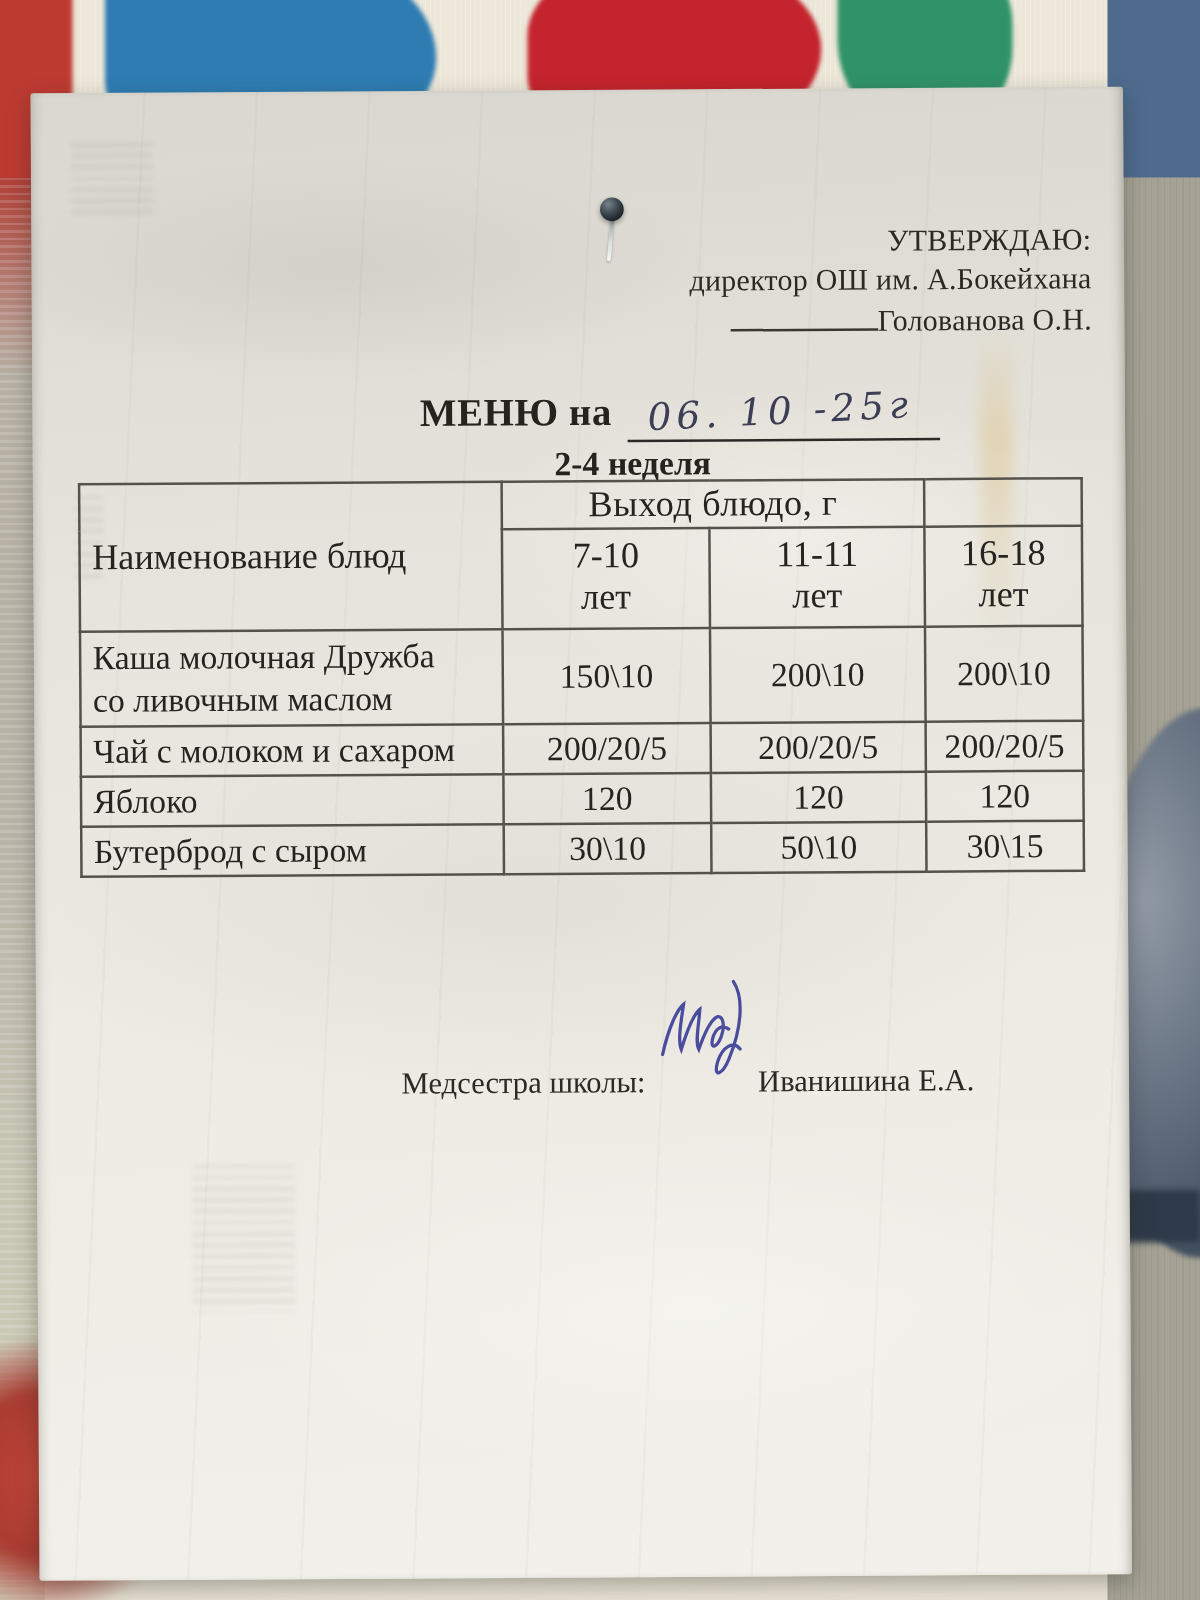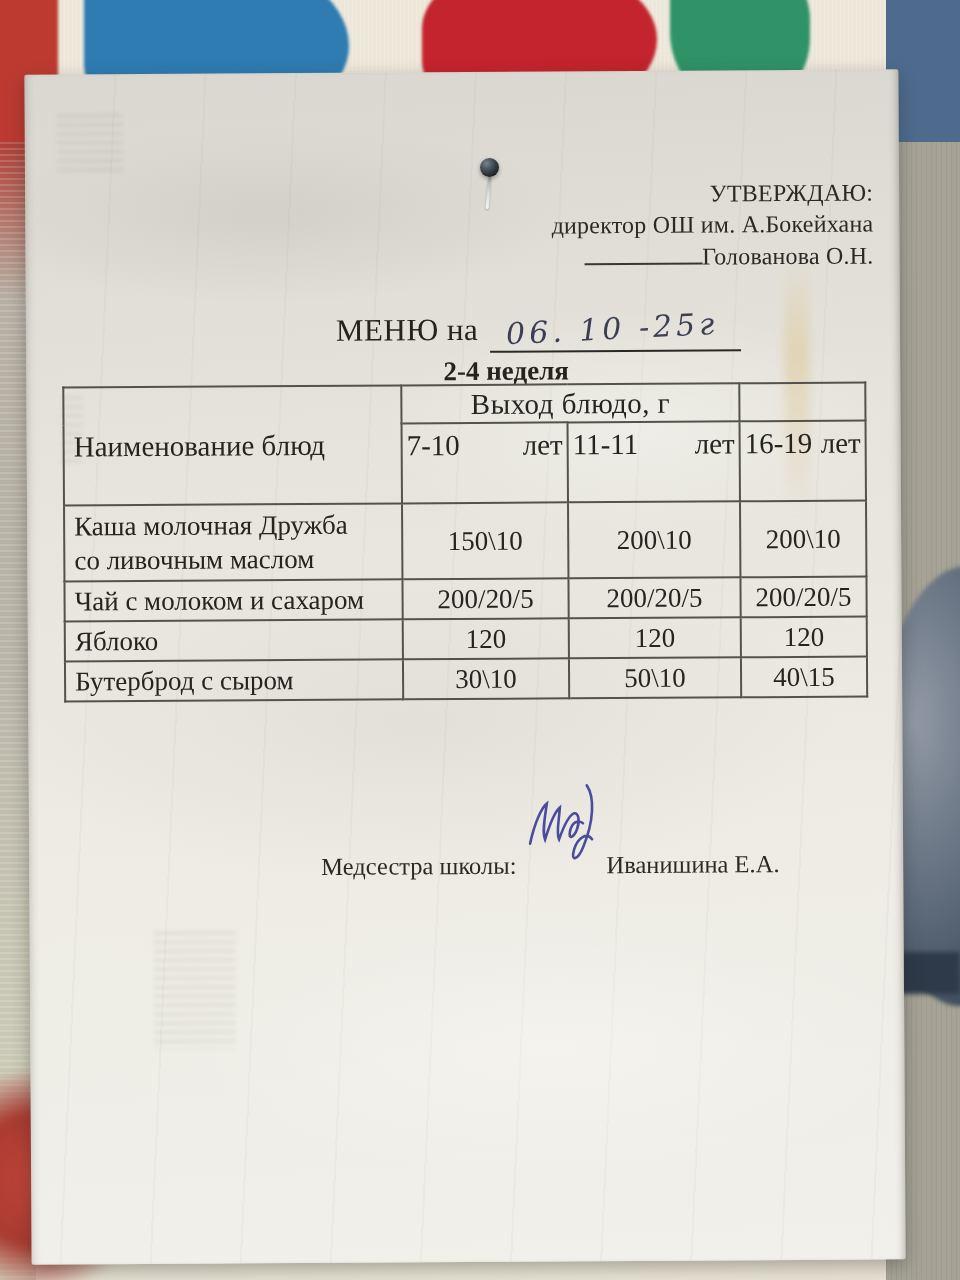--- a/index.html
+++ b/index.html
@@ -101,40 +101,40 @@
     box-shadow:0 1px 2px rgba(40,40,35,.35);
   }
   
   .approval {
     position:absolute; top:108px; right:26px; text-align:right;
     font-size:24px; line-height:31px; color:#2c2925; letter-spacing:.2px;
   }
   .sign-line { display:inline-block; width:118px; border-bottom:2px solid #3a3733; height:1em; vertical-align:baseline; }
   
   .title-row { position:absolute; left:310px; top:240px; display:flex; align-items:baseline; white-space:nowrap; }
-  .title-label { font-weight:normal; font-size:31px; letter-spacing:.5px; }
+  .title-label { font-weight:bold; font-size:31px; letter-spacing:.5px; }
   .date-box { margin-left:12px; border-bottom:2.5px solid #2b2926; padding:0 22px 4px 16px; }
   .date-hand {
     display:inline-block; font-family:"DejaVu Serif", serif; font-style:italic;
     font-size:30px; letter-spacing:4px; color:#3b3e55; transform:rotate(-2.5deg); 
   }
   .week { position:absolute; left:355px; top:284px; width:250px; text-align:center; font-weight:bold; font-size:27px; }
   
   .menu-table {
     position:absolute; left:36px; top:312px; width:802px;
     border-collapse:collapse; table-layout:fixed;
     font-size:27px; color:#262420;
   }
   .menu-table th, .menu-table td { border:2px solid #55524c; font-weight:normal; padding:0 4px; }
   .menu-table .c-dish { text-align:left; padding-left:9px; }
   .menu-table .c-val  { text-align:center; }
   .hrow1 th { height:38px; font-size:29px; }
   .hrow1 .c-group { text-align:center; letter-spacing:.5px; }
   .hrow2 th { height:80px; font-size:29px; text-align:center; vertical-align:middle; }
-  .age-cell { display:flex; justify-content:space-between; height:72px; padding:2px 0 4px; }
+  .age-cell { display:flex; flex-direction:column; justify-content:flex-end; height:72px; padding:2px 0 4px; }
   .r-tall td { height:76px; }
   .r-std  td { height:40px; }
   td.c-dish { white-space:pre-line; line-height:34px; }
   
   .footer-row { position:absolute; left:292px; top:758px; display:flex; align-items:baseline; font-size:24.5px; color:#2c2925; white-space:nowrap; }
   .sig-svg { width:86px; height:96px; margin:-52px -4px -24px 8px; }
 </style>
 </head>
 <body>
 
@@ -191,21 +191,21 @@
             </div>
           </th>
       <th>
             <div class="age-cell">
               <span>11-11</span>
               <span>лет</span>
             </div>
           </th>
       <th>
             <div class="age-cell">
-              <span>16-19</span>
+              <span>16-18</span>
               <span>лет</span>
             </div>
           </th>
     </tr>
     <tr class="r-tall">
       <td class="c-dish">Каша молочная Дружба
 со ливочным маслом</td>
       <td class="c-val">150\10</td>
       <td class="c-val">200\10</td>
       <td class="c-val">200\10</td>
@@ -219,21 +219,21 @@
     <tr class="r-std">
       <td class="c-dish">Яблоко</td>
       <td class="c-val">120</td>
       <td class="c-val">120</td>
       <td class="c-val">120</td>
     </tr>
     <tr class="r-std">
       <td class="c-dish">Бутерброд с сыром</td>
       <td class="c-val">30\10</td>
       <td class="c-val">50\10</td>
-      <td class="c-val">40\15</td>
+      <td class="c-val">30\15</td>
     </tr>
   </tbody>
     </table>
 
   <div class="footer-row">
     <span>Медсестра школы:</span>
     <svg class="sig-svg" viewBox="0 0 86 96">
       <g fill="none" stroke="#4a4d9e" stroke-width="2.6" stroke-linecap="round">
         <path d="M6 66 C11 44 18 30 23 26 C21 40 18 54 21 62 C26 46 31 34 36 30 C35 44 32 56 35 62 C40 48 45 38 50 36 C55 35 56 44 53 52 C50 60 44 63 46 54 C48 45 54 42 59 46"></path>
         <path d="M63 8 C71 20 70 44 59 70 C54 82 46 86 50 72 C54 60 63 55 68 62"></path>

